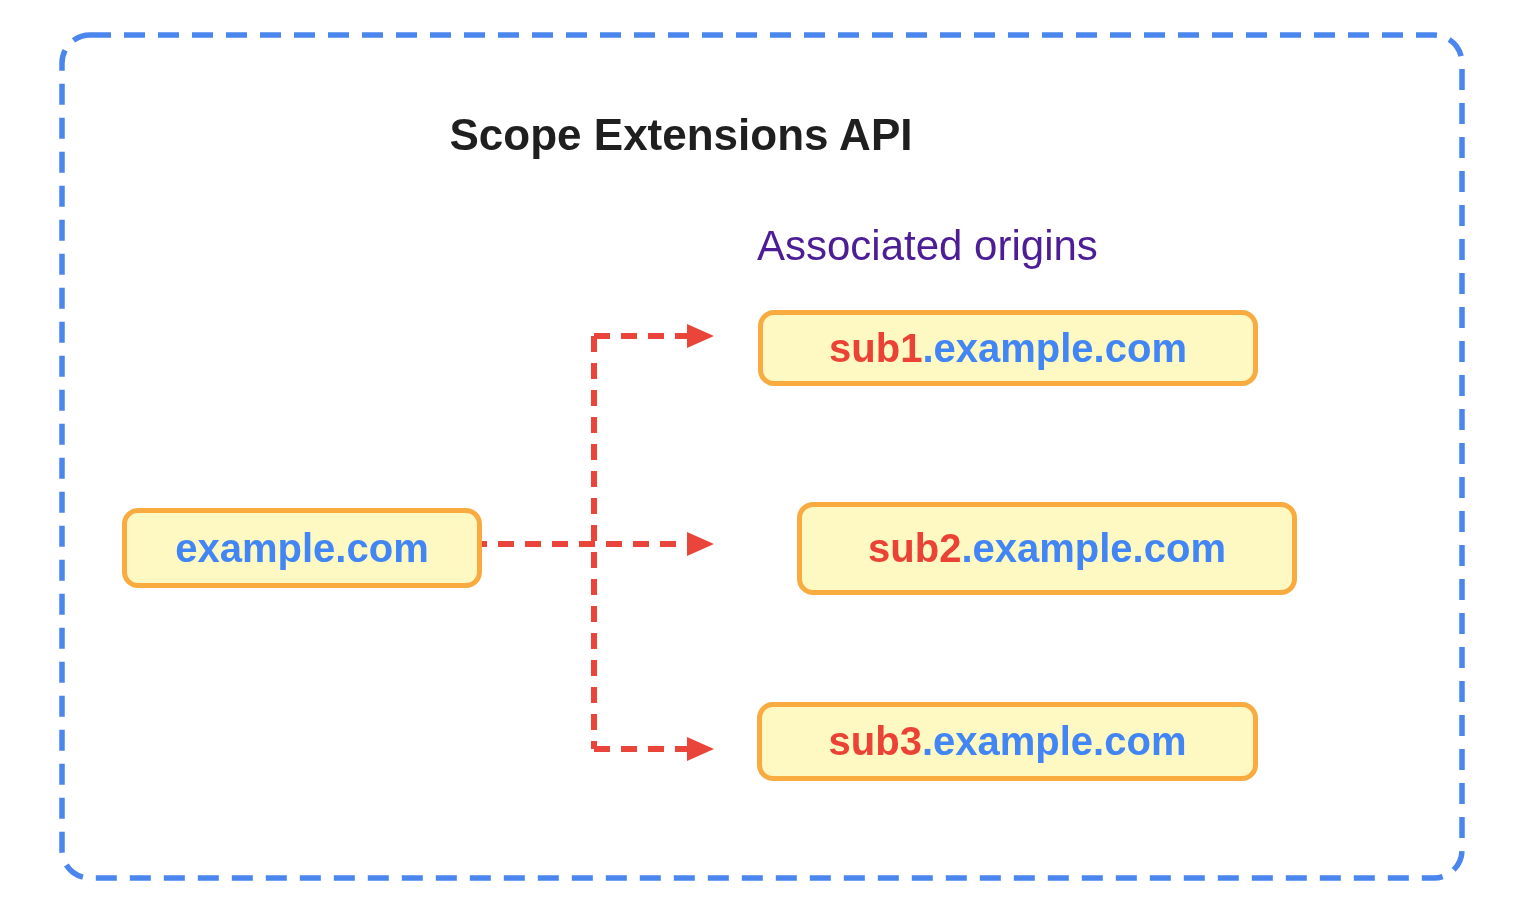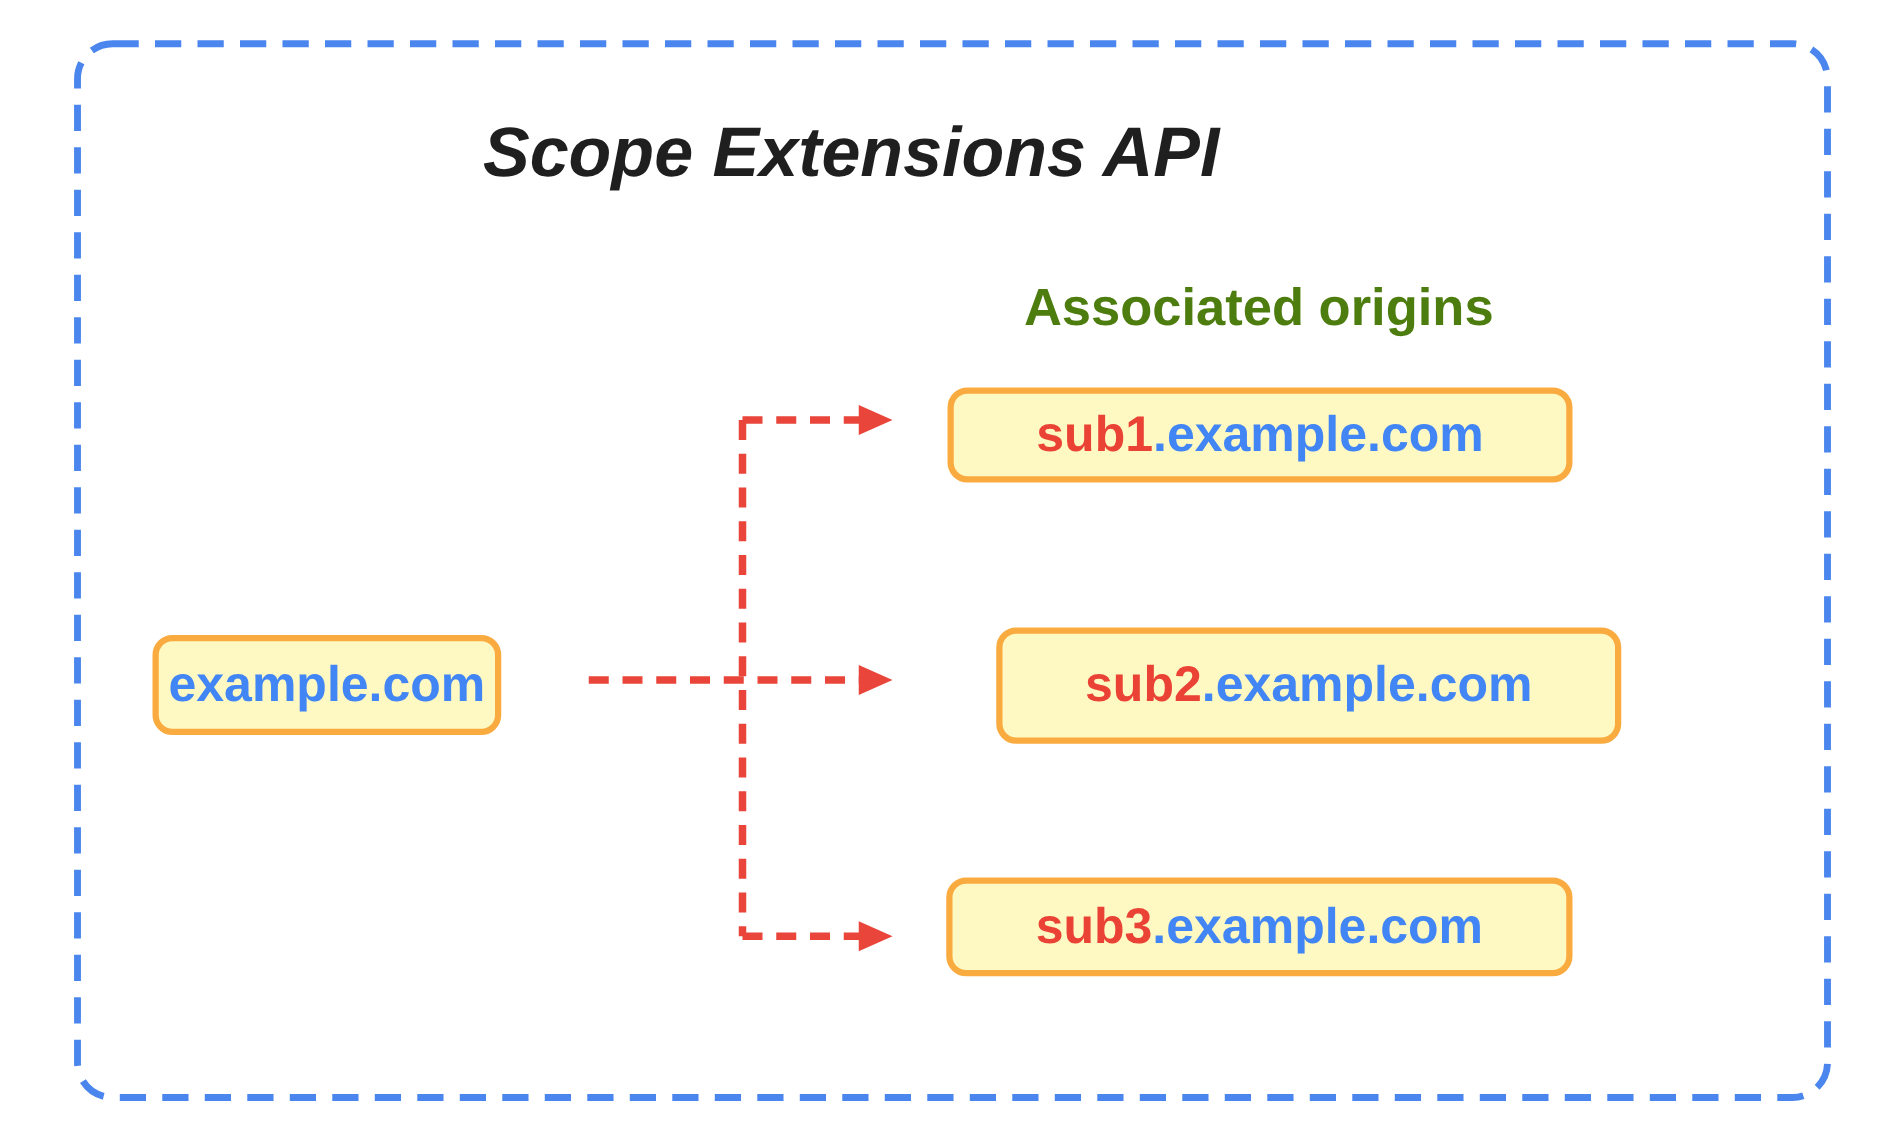--- a/index.html
+++ b/index.html
@@ -18,36 +18,34 @@
   svg.overlay {
     position: absolute;
     left: 0;
     top: 0;
     width: 1520px;
     height: 914px;
   }
   .diagram-title {
     position: absolute;
     left: 381px;
-    top: 89px;
+    top: 110px;
     width: 600px;
     text-align: center;
-    font-size: 56px;
+    font-size: 44px;
     font-weight: bold;
     color: #1f1f1f;
     letter-spacing: 0px;
     white-space: nowrap;
-    font-style: italic;
   }
   .section-label {
     position: absolute;
-    text-align: center;
     font-size: 42px;
-    font-weight: 700;
-    color: #4d7c0f;
+    font-weight: 400;
+    color: #4c1d95;
     white-space: nowrap;
   }
   .assoc-label {
     left: 757px;
     top: 222px;
     width: 500px;
   }
   .main-label {
     left: 85px;
     top: 428px;
@@ -59,21 +57,21 @@
     border: 5px solid #faab40;
     border-radius: 16px;
     background: #fef9c3;
     display: flex;
     align-items: center;
     justify-content: center;
     font-size: 40px;
     font-weight: bold;
     white-space: nowrap;
   }
-  .main-box  { left: 122px; top: 508px; width: 279px; height: 80px; }
+  .main-box  { left: 122px; top: 508px; width: 360px; height: 80px; }
   .sub-box-1 { left: 758px; top: 310px; width: 500px; height: 76px; }
   .sub-box-2 { left: 797px; top: 502px; width: 500px; height: 93px; }
   .sub-box-3 { left: 757px; top: 692px; width: 501px; height: 79px; margin-top: 10px; }
   .domain-blue { color: #4285f4; }
   .sub-red     { color: #ea4335; }
 </style>
 </head>
 <body>
 
 <div class="canvas">

